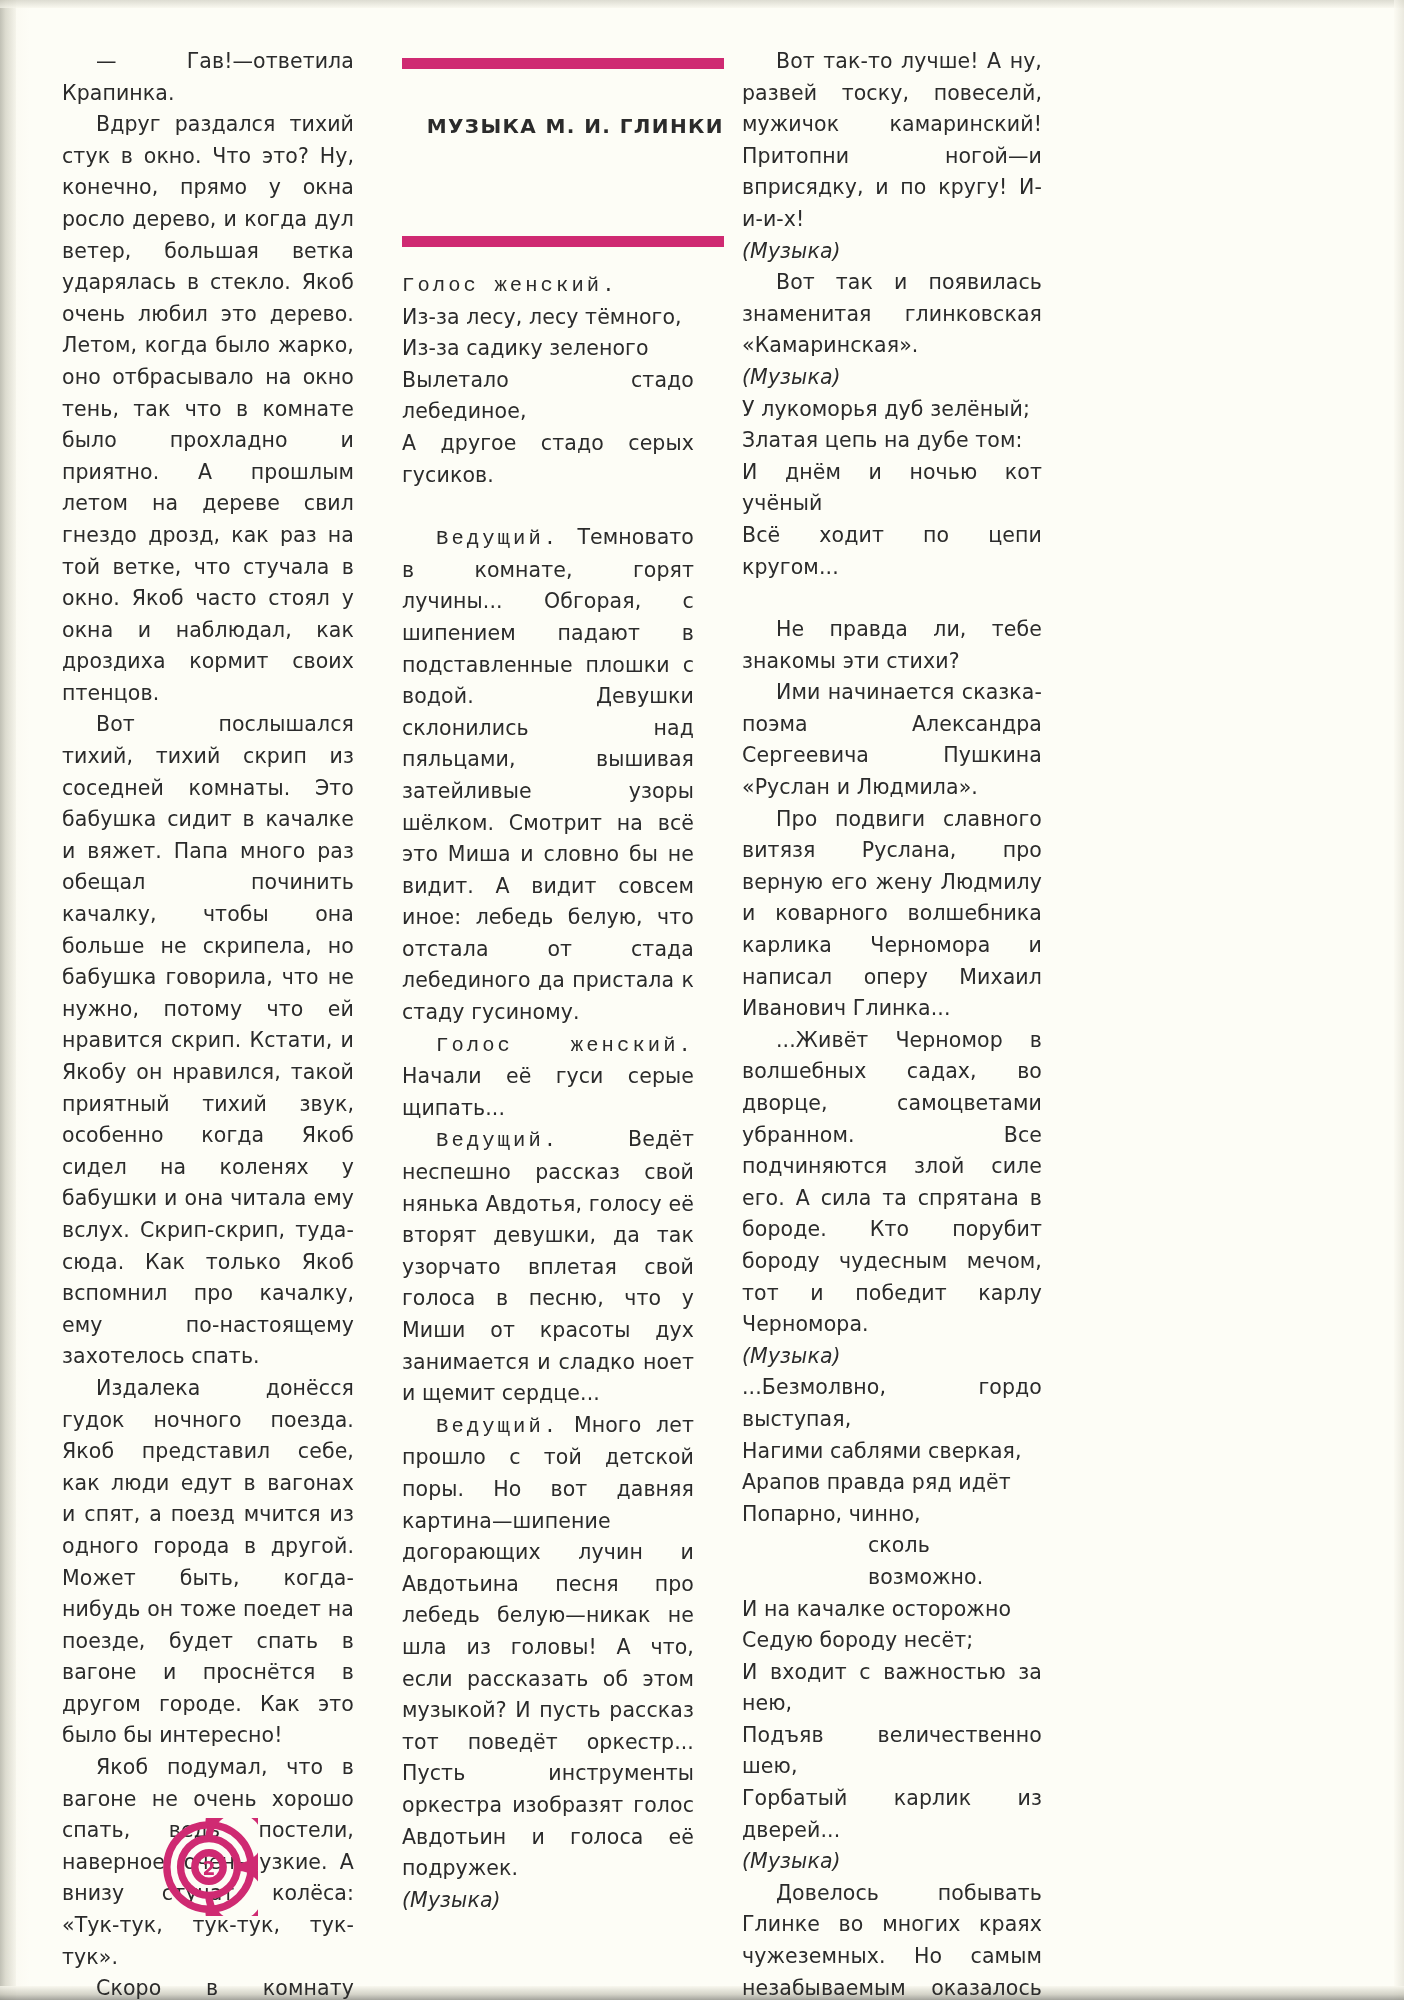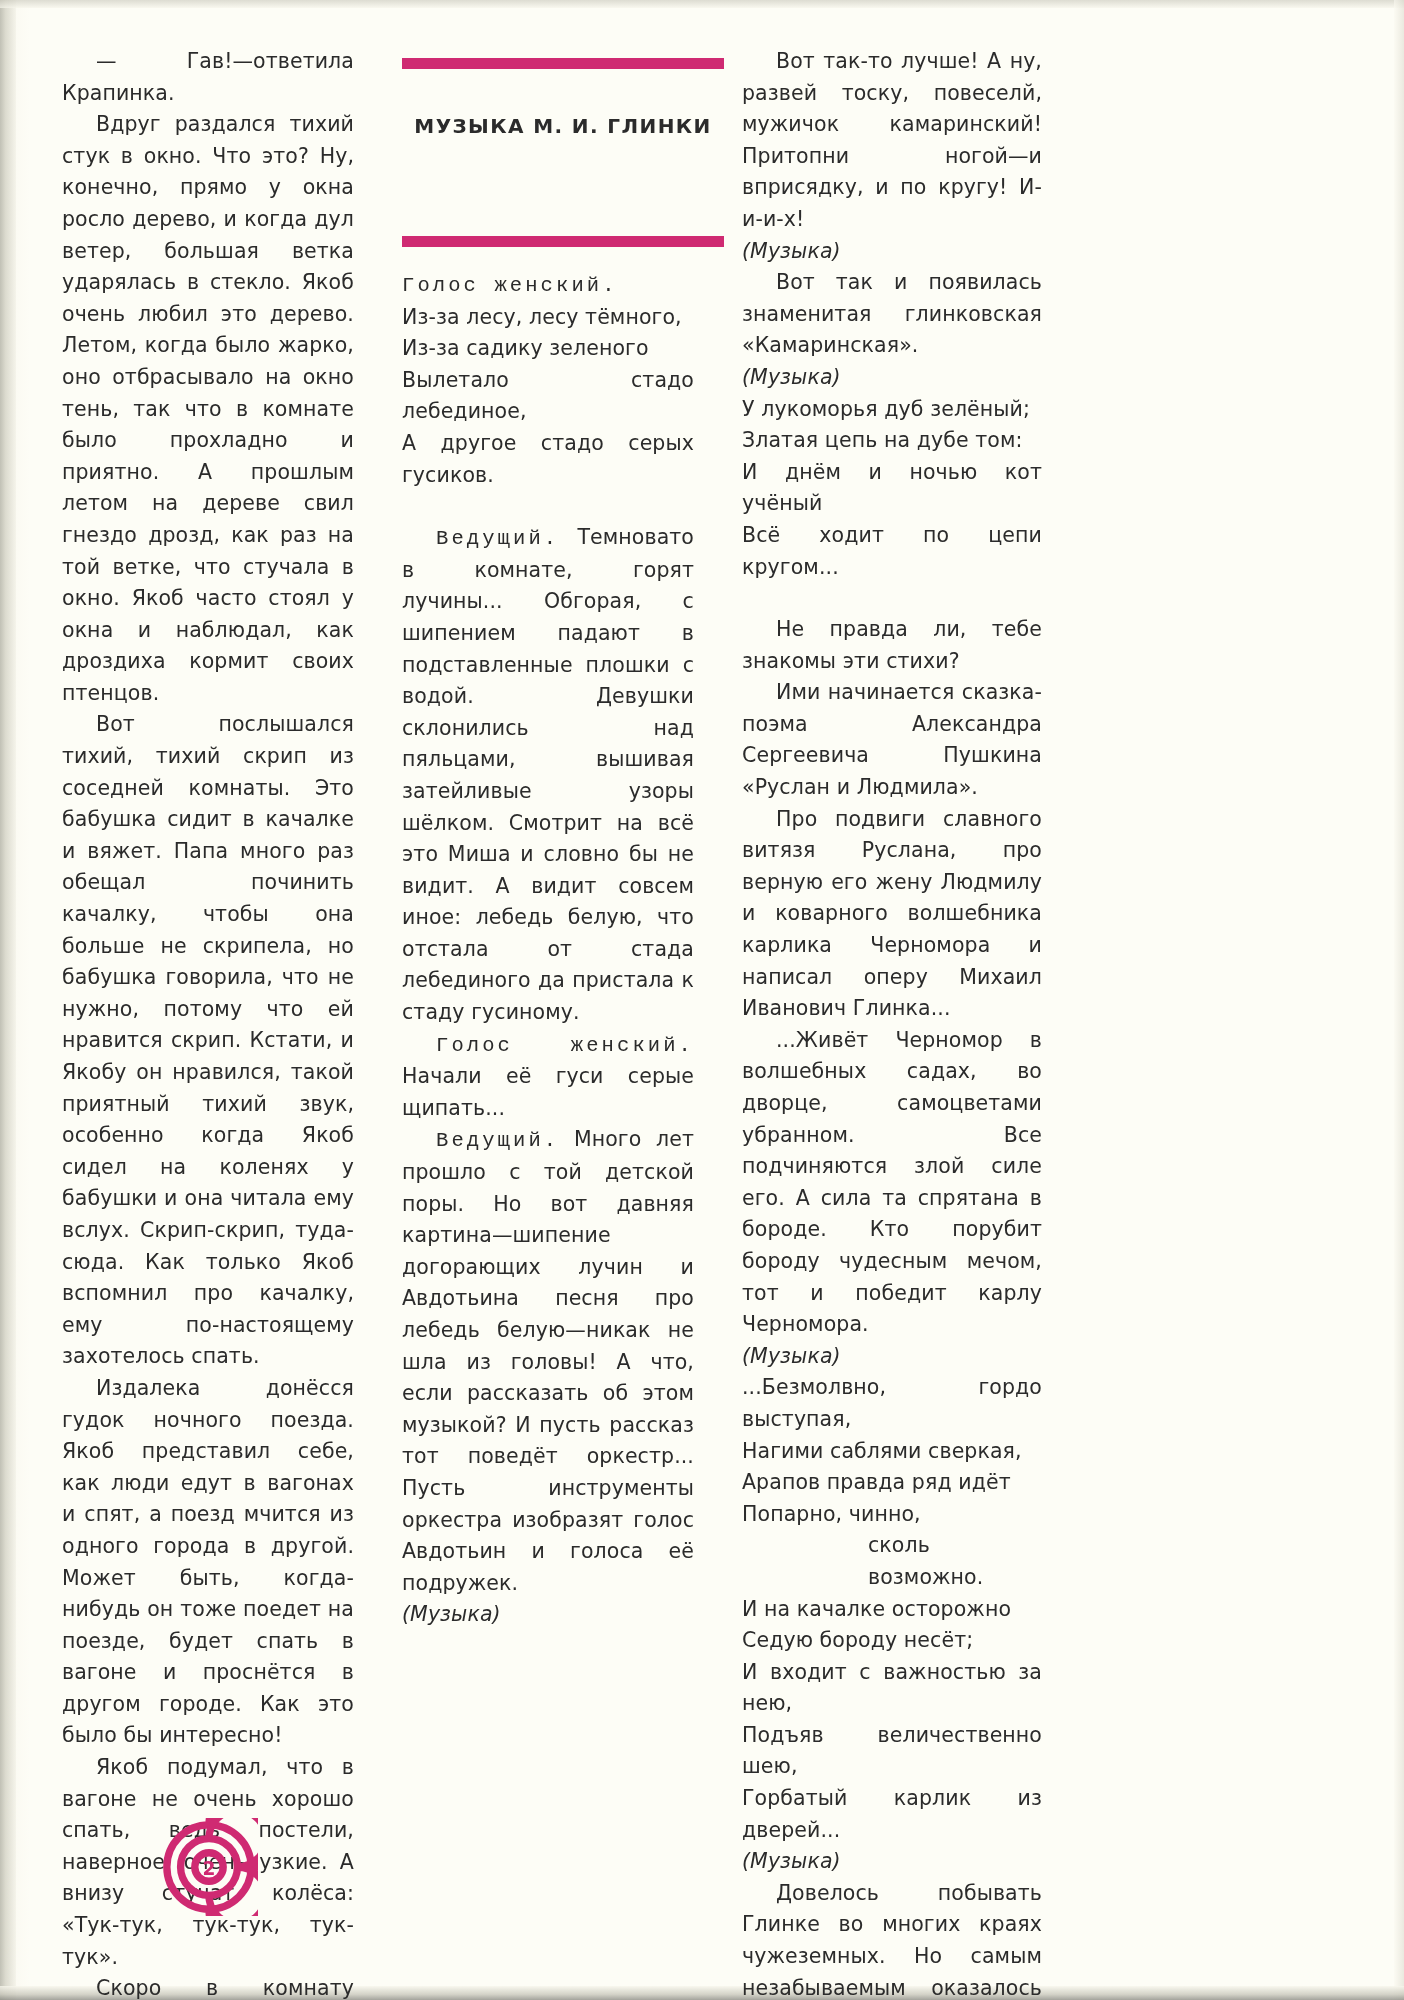--- a/index.html
+++ b/index.html
@@ -44,21 +44,21 @@
   #col2 { left:402px; }
   #col3 { left:742px; width:300px; }
 
   p { margin:0; text-indent:34px; }
   #rule-top { position:absolute; left:402px; top:58px; width:322px; height:11px; background:#cf2a72; }
   #rule-mid { position:absolute; left:402px; top:236px; width:322px; height:11px; background:#cf2a72; }
 
   .section-title {
     position:absolute;
     left:402px; top:114px; width:322px;
-    text-align:center;
+    text-align:right;
     font-weight:bold;
     font-size:20px;
     letter-spacing:1.4px;
   }
 
   .speaker {
     letter-spacing:3.1px;
     font-family:Liberation Mono, monospace;
   }
   .verse { text-indent:0; }
@@ -103,20 +103,21 @@
     </div>
   <div class="col" id="col2" style="top: 270px;">
       <p class="verse speaker">Голос женский.</p>
       <p class="verse">Из-за лесу, лесу тёмного,</p>
       <p class="verse">Из-за садику зеленого</p>
       <p class="verse">Вылетало стадо лебединое,</p>
       <p class="verse">А другое стадо серых гусиков.</p>
       <div class="gap"></div>
       <p><span class="speaker">Ведущий.</span><span> Темновато в комнате, горят лучины... Обгорая, с шипением падают в подставленные плошки с водой. Девушки склонились над пяльцами, вышивая затейливые узоры шёлком. Смотрит на всё это Миша и словно бы не видит. А видит совсем иное: лебедь белую, что отстала от стада лебединого да пристала к стаду гусиному.</span></p>
       <p><span class="speaker">Голос женский.</span><span> Начали её гуси серые щипать...</span></p>
+      <p><span class="speaker">Ведущий.</span><span> Ведёт неспешно рассказ свой нянька Авдотья, голосу её вторят девушки, да так узорчато вплетая свой голоса в песню, что у Миши от красоты дух занимается и сладко ноет и щемит сердце...</span></p>
       <p><span class="speaker">Ведущий.</span><span> Много лет прошло с той детской поры. Но вот давняя картина—шипение догорающих лучин и Авдотьина песня про лебедь белую—никак не шла из головы! А что, если рассказать об этом музыкой? И пусть рассказ тот поведёт оркестр... Пусть инструменты оркестра изобразят голос Авдотьин и голоса её подружек.</span></p>
       <p class="stage">(Музыка)</p>
     </div>
   <div class="col" id="col3">
       <p>Вот так-то лучше! А ну, развей тоску, повеселй, мужичок камаринский! Притопни ногой—и вприсядку, и по кругу! И-и-и-х!</p>
       <p class="stage">(Музыка)</p>
       <p>Вот так и появилась знаменитая глинковская «Камаринская».</p>
       <p class="stage">(Музыка)</p>
       <p class="verse">У лукоморья дуб зелёный;</p>
       <p class="verse">Златая цепь на дубе том:</p>

